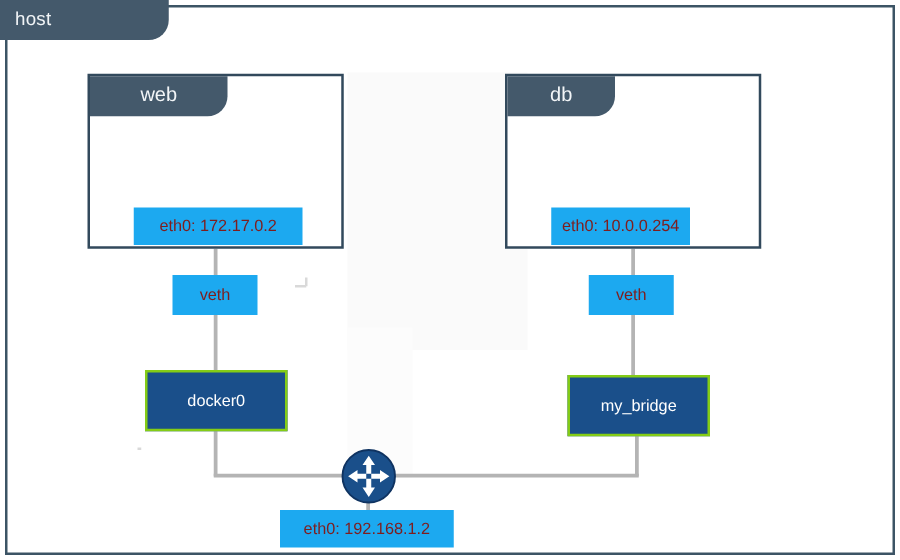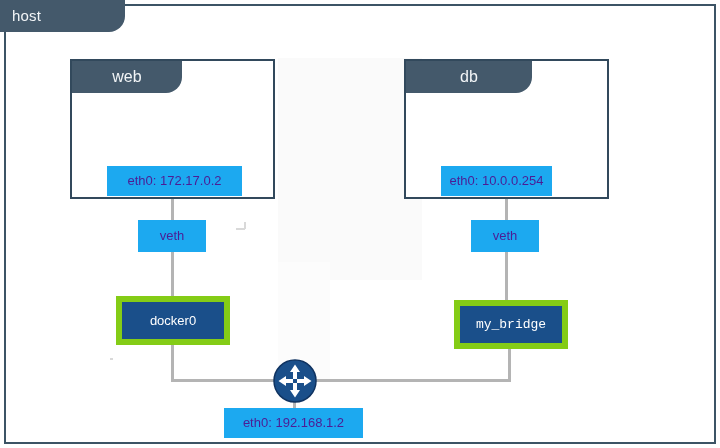--- a/index.html
+++ b/index.html
@@ -31,21 +31,21 @@
     box-sizing: border-box;
     border: 2px solid #3c5465;
     background: #ffffff;
   }
 
   
   .host-tab {
     position: absolute;
     left: 0px;
     top: 0px;
-    width: 125px;
+    width: 135px;
     height: 32px;
     background: #44596b;
     border-bottom-right-radius: 16px;
     box-sizing: border-box;
   }
   .host-tab-label {
     position: absolute;
     left: 12px;
     top: 6px;
     font-size: 15px;
@@ -96,35 +96,35 @@
     font-size: 16px;
     color: #f2f5f7;
     line-height: 21px;
   }
 
   
   .chip {
     position: absolute;
     box-sizing: border-box;
     background: #1CA9F0;
-    color: #4c1d95;
+    color: #7f1d1d;
     font-size: 13px;
     display: flex;
     align-items: center;
     justify-content: center;
     text-align: center;
     line-height: 16px;
   }
 
   
   .bridge {
     position: absolute;
     box-sizing: border-box;
     background: #1a4f8a;
-    border: 6px solid #84cc16;
+    border: 2px solid #84cc16;
     color: #ffffff;
     font-size: 13px;
     display: flex;
     align-items: center;
     justify-content: center;
     text-align: center;
     line-height: 16px;
   }
 
   
@@ -190,33 +190,33 @@
 
   <div class="chip" style="left:138px; top:220px; width:68px; height:32px;">
     <span>veth</span>
   </div>
 
   <div class="bridge" style="left:116px; top:296px; width:114px; height:49px;">
     <span>docker0</span>
   </div>
 
   <div class="container-box" style="left:404px; top:59px; width:205px; height:140px;">
-    <div class="container-header" style="width:126px;">
+    <div class="container-header" style="width:86px;">
       <span class="container-title">db</span>
     </div>
     <div class="chip" style="left:35px; top:105px; width:111px; height:30px;">
       <span>eth0: 10.0.0.254</span>
     </div>
   </div>
 
   <div class="chip" style="left:471px; top:220px; width:68px; height:32px;">
     <span>veth</span>
   </div>
 
-  <div class="bridge" style="left:454px; top:300px; width:114px; height:49px;font-family:Liberation Mono, monospace;">
+  <div class="bridge" style="left:454px; top:300px; width:114px; height:49px;">
     <span>my_bridge</span>
   </div>
 
   <div class="router-icon">
     <svg width="46" height="46" viewBox="0 0 46 46" xmlns="http://www.w3.org/2000/svg">
       <circle cx="23" cy="23" r="21" fill="#1a4f8a" stroke="#0f3361" stroke-width="1.5"></circle>
 
       <polygon points="23,6.5 28,14 25,14 25,21 21,21 21,14 18,14" fill="#ffffff"></polygon>
 
       <polygon points="23,39.5 28,32 25,32 25,25 21,25 21,32 18,32" fill="#ffffff"></polygon>

